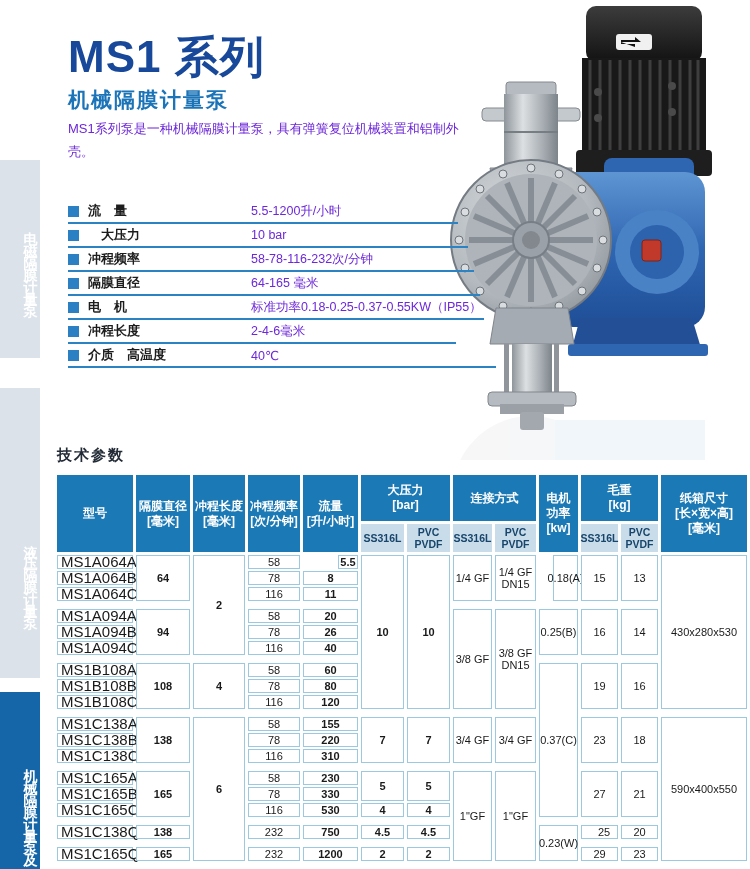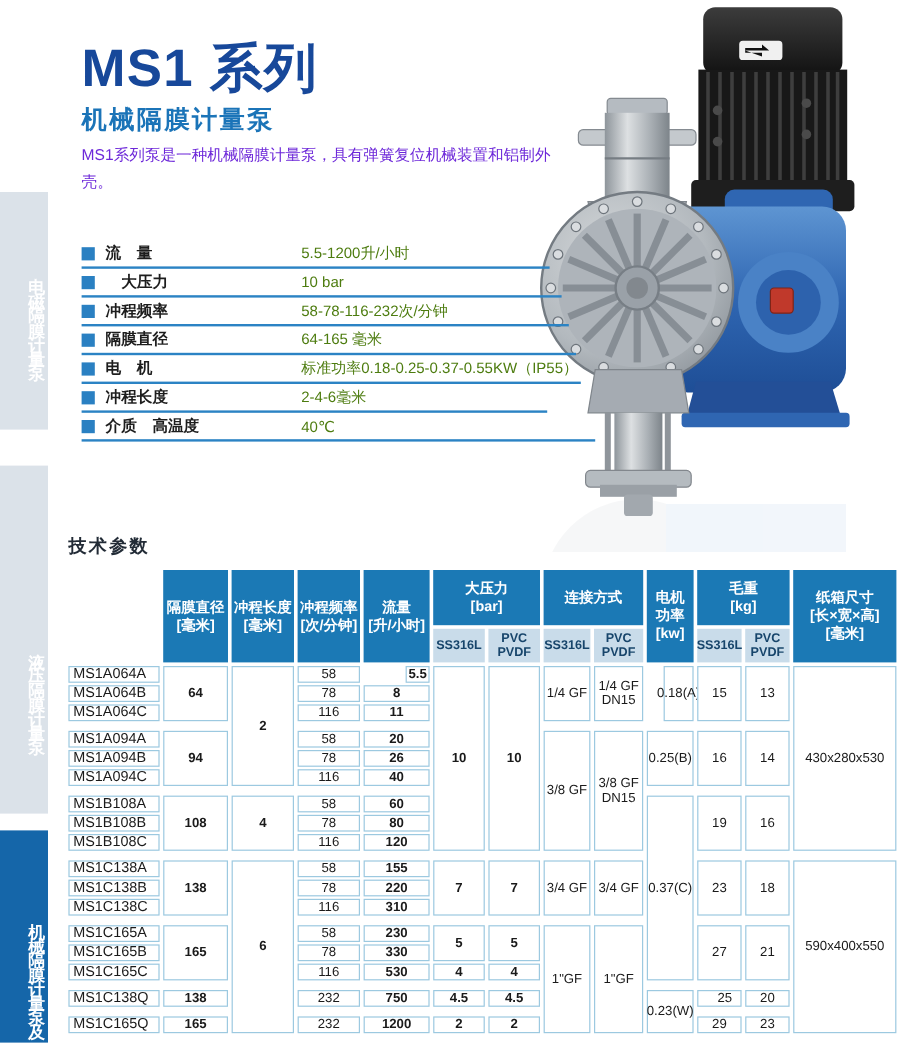--- a/index.html
+++ b/index.html
@@ -46,21 +46,21 @@
   }
   .frow:nth-child(1){width:390px;}
   .frow:nth-child(2){width:400px;}
   .frow:nth-child(3){width:406px;}
   .frow:nth-child(4){width:412px;}
   .frow:nth-child(5){width:416px;}
   .frow:nth-child(6){width:388px;}
   .frow:nth-child(7){width:428px;}
   .bullet{width:11px;height:11px;background:#2a80c2;display:inline-block;margin-right:9px;flex:none;}
   .flabel{font-size:13px;font-weight:bold;color:#1d1d1d;white-space:pre;}
-  .fvalue{position:absolute;left:183px;font-size:12.5px;color:#4d7c0f;white-space:pre;}
+  .fvalue{position:absolute;left:183px;font-size:12.5px;color:#6d28d9;white-space:pre;}
   
   .specs{position:absolute;left:57px;top:446px;z-index:2;}
   .specs h3{margin:0 0 10px 0;font-size:15px;color:#222b36;letter-spacing:2px;}
   .thead{
     display:grid;
     grid-template-columns:76px 54px 52px 52px 55px 43px 43px 39px 41px 39px 37px 37px 86px;
     grid-template-rows:46px 28px;
     column-gap:3px;row-gap:3px;
   }
   .hc{
@@ -79,21 +79,21 @@
     grid-template-columns:76px 54px 52px 52px 55px 43px 43px 39px 41px 39px 37px 37px 86px;
     grid-template-rows:14px 14px 14px 4px 14px 14px 14px 4px 14px 14px 14px 4px 14px 14px 14px 4px 14px 14px 14px 4px 14px 4px 14px;
     column-gap:3px;row-gap:2px;
   }
   .cell{
     border:1px solid #9cc9e0;background:#ffffff;
     display:flex;align-items:center;justify-content:center;text-align:center;
     font-size:11px;color:#1a1a1a;white-space:pre-line;line-height:1.1;
     box-sizing:border-box;
   }
-  .cell.model{justify-content:flex-start;padding-left:3px;font-size:12px;}
+  .cell.model{justify-content:flex-start;padding-left:3px;font-size:15px;}
   .cell.b{font-weight:bold;}
 </style>
 </head>
 <body>
 
 <aside>
   <div id="side0" class="side-item side-light">电磁隔膜计量泵</div>
   <div id="side1" class="side-item side-light">液压隔膜计量泵</div>
   <div id="side2" class="side-item side-active">机械隔膜计量泵及</div>
 </aside>
@@ -268,20 +268,21 @@
         <span class="bullet"></span>
         <span class="flabel">介质　高温度</span>
         <span class="fvalue">40℃</span>
       </div>
     </div>
 </section>
 
 <section class="specs">
   <h3>技术参数</h3>
   <div class="thead">
+    <div class="hc tall" style="grid-column:1">型号</div>
     <div class="hc tall" style="grid-column:2">隔膜直径
 [毫米]</div>
     <div class="hc tall" style="grid-column:3">冲程长度
 [毫米]</div>
     <div class="hc tall" style="grid-column:4">冲程频率
 [次/分钟]</div>
     <div class="hc tall" style="grid-column:5">流量
 [升/小时]</div>
     <div class="hc" style="grid-column:6 / span 2;grid-row:1">大压力
 [bar]</div>

